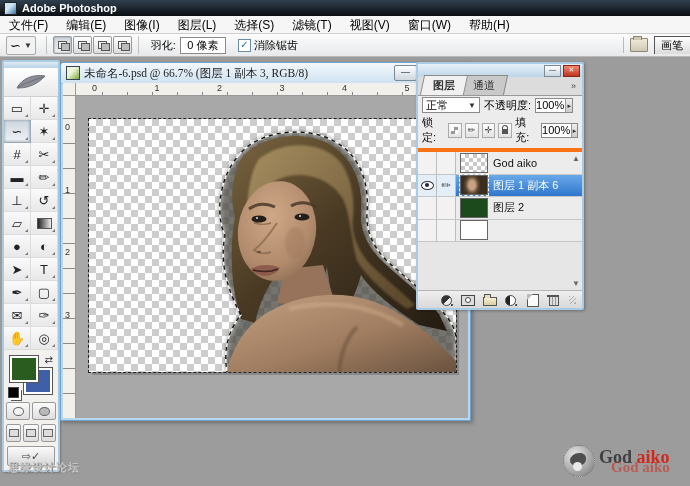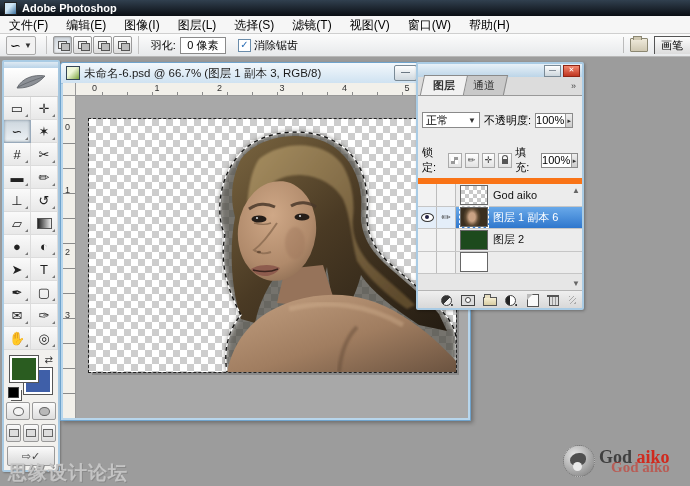--- a/index.html
+++ b/index.html
@@ -65,21 +65,21 @@
   .sbtn.sq{max-width:15px;}
   .sbtn.sq .r{width:8px;height:6px;border:1px solid #666;background:#ddd;}
   .ir{margin:2px 3px 4px 3px;height:18px;border:1px solid #9a9a9a;background:linear-gradient(#fbfbfb,#d8d8d8);
     display:flex;align-items:center;justify-content:center;font-size:11px;color:#444;border-radius:2px;}
   
   .docwin{position:absolute;left:60px;top:5px;width:411px;height:359px;background:#b8d6ec;
     border:1px solid #6fa3cc;border-radius:3px 3px 0 0;box-shadow:2px 2px 4px rgba(0,0,0,.3);box-sizing:border-box;}
   .doc-title{height:20px;display:flex;align-items:center;gap:4px;padding:0 3px 0 5px;
     background:linear-gradient(#f3f8fc,#cfe2f1);border-bottom:1px solid #9dc0dc;font-size:11.5px;color:#1c1c1c;border-radius:3px 3px 0 0;}
   .doc-ico{width:12px;height:12px;background:linear-gradient(135deg,#eef6d8 40%,#7ba43c);border:1px solid #345;}
-  .doc-title .t{white-space:nowrap;overflow:hidden;flex:1;}
+  .doc-title .t{white-space:nowrap;overflow:hidden;flex:1;font-family:Liberation Serif, serif;}
   .winbtns{display:flex;gap:2px;}
   .wb{width:21px;height:14px;border:1px solid #7a8a96;border-radius:2px;background:linear-gradient(#fefefe,#cfd8df);
     font-size:9px;line-height:12px;text-align:center;color:#234;}
   .wb.close{background:linear-gradient(#f28a76,#c23823);color:#fff;border-color:#8e2415;font-weight:bold;}
   .doc-body{position:absolute;left:2px;top:20px;right:2px;bottom:2px;background:#a8a8a8;}
   .ruler-corner{position:absolute;left:0;top:0;width:13px;height:13px;background:#f2f0ea;border-right:1px solid #999;border-bottom:1px solid #999;box-sizing:border-box;}
   .ruler-h{position:absolute;left:13px;top:0;right:0;height:13px;background:#f2f0ea;border-bottom:1px solid #999;box-sizing:border-box;overflow:hidden;
     background-image:repeating-linear-gradient(90deg,transparent 0,transparent 11.6px,#8a8a8a 11.6px,#8a8a8a 12.5px);background-position:2px 0;background-size:100% 4px;background-repeat:repeat-x;background-position-y:9px;}
   .ruler-v{position:absolute;left:0;top:13px;width:13px;bottom:0;background:#f2f0ea;border-right:1px solid #999;box-sizing:border-box;overflow:hidden;
     background-image:repeating-linear-gradient(0deg,transparent 0,transparent 11.6px,#8a8a8a 11.6px,#8a8a8a 12.5px);background-size:4px 100%;background-position-x:9px;}
@@ -97,27 +97,27 @@
     border:2px solid #a9cbe4;border-radius:2px;box-shadow:1px 1px 3px rgba(0,0,0,.3);box-sizing:border-box;display:flex;flex-direction:column;}
   .pal-head{height:13px;background:linear-gradient(#e8f1f8,#bcd5e8);display:flex;justify-content:flex-end;align-items:center;gap:2px;padding-right:2px;}
   .pb{width:15px;height:10px;border:1px solid #7a8a96;background:linear-gradient(#fff,#ccd6dd);font-size:7px;line-height:8px;text-align:center;color:#234;}
   .pb.close{background:linear-gradient(#f2876f,#bf3520);color:#fff;border-color:#8e2415;}
   .pal-tabs{height:18px;display:flex;align-items:flex-end;background:#dcdcdc;border-bottom:1px solid #999;padding-left:4px;position:relative;}
   .ptab{padding:2px 10px;font-size:11px;border:1px solid #8a8a8a;border-bottom:none;background:#c9c9c9;margin-right:-4px;
     transform:skewX(-12deg);color:#333;}
   .ptab span{display:inline-block;transform:skewX(12deg);}
   .ptab.active{background:#f1f1f1;position:relative;z-index:2;font-weight:bold;}
   .pal-more{position:absolute;right:6px;top:4px;font-size:9px;color:#444;}
-  .row-blend{display:flex;align-items:center;gap:4px;padding:16px 4px;font-size:11px;}
+  .row-blend{display:flex;align-items:center;gap:4px;padding:1px 4px;font-size:11px;}
   .blendsel{width:58px;height:16px;border:1px solid #8a8a8a;background:#fff;display:flex;align-items:center;justify-content:space-between;padding:0 3px;box-sizing:border-box;}
   .blendsel .car{font-size:8px;color:#333;}
   .valbox{width:38px;height:15px;border:1px solid #8a8a8a;background:#fff;display:flex;align-items:center;justify-content:flex-end;box-sizing:border-box;}
   .valbox .v{padding-right:1px;}
   .spin{width:9px;height:13px;background:linear-gradient(#eee,#ccc);border-left:1px solid #999;font-size:7px;line-height:13px;text-align:center;color:#333;}
-  .row-lock{display:flex;align-items:center;gap:3px;padding:1px 4px 3px 4px;font-size:11px;border-bottom:6px solid #f97316;}
+  .row-lock{display:flex;align-items:center;gap:3px;padding:1px 4px 3px 4px;font-size:11px;border-bottom:4px solid #f97316;}
   .lk{width:13px;height:13px;border:1px solid #aaa;background:linear-gradient(#fff,#e2e2e2);display:flex;align-items:center;justify-content:center;font-size:9px;color:#444;}
   .lk .chk{width:7px;height:7px;background:conic-gradient(#999 25%,#fff 0 50%,#999 0 75%,#fff 0);}
   .lk .pad{width:6px;height:5px;background:#555;position:relative;margin-top:3px;}
   .lk .pad:before{content:"";position:absolute;left:0px;top:-4px;width:4px;height:3px;border:1px solid #555;border-bottom:none;border-radius:3px 3px 0 0;}
   .layerlist{flex:1;background:#e6e6e6;overflow:hidden;position:relative;border-bottom:1px solid #b5b5b5;}
   .lrow{height:21.5px;display:flex;align-items:center;border-bottom:1px solid #c6c6c6;background:#ececec;font-size:11px;color:#111;}
   .lrow.sel{background:linear-gradient(#69a9e9,#2f77cd);color:#fff;}
   .cell{width:18px;align-self:stretch;border-right:1px solid #bdbdbd;display:flex;align-items:center;justify-content:center;background:#f2f2f2;}
   .lrow.sel .cell{background:#e4eef9;}
   .eye{width:11px;height:7px;border:1px solid #333;border-radius:50%;position:relative;background:#fff;}
@@ -145,21 +145,21 @@
   .fico.adjust:before{content:"";position:absolute;left:1px;top:1px;width:9px;height:9px;border:1px solid #444;border-radius:50%;background:linear-gradient(90deg,#222 50%,#fff 50%);}
   .fico.adjust:after{content:".";position:absolute;right:-1px;bottom:-3px;color:#333;font-weight:bold;}
   .fico.newlayer:before{content:"";position:absolute;left:1px;top:0;width:10px;height:11px;border:1px solid #555;background:#fafafa;}
   .fico.newlayer:after{content:"";position:absolute;left:1px;top:0;border:3px solid #bbb;border-right-color:transparent;border-bottom-color:transparent;}
   .fico.trash:before{content:"";position:absolute;left:2px;top:3px;width:8px;height:8px;border:1px solid #555;border-top:none;background:repeating-linear-gradient(90deg,#ddd 0 2px,#999 2px 3px);}
   .fico.trash:after{content:"";position:absolute;left:0;top:1px;width:12px;height:2px;background:#555;}
   .grip{margin-left:auto;width:8px;height:8px;background:repeating-linear-gradient(135deg,#aaa 0 1px,transparent 1px 3px);}
   
   .wm-left{position:absolute;left:8px;top:403px;color:#c4c4c4;display:flex;align-items:baseline;gap:8px;
     text-shadow:1px 1px 0 #8a8a8a;}
-  .wm-left .big{font-size:19px;font-weight:bold;letter-spacing:1px;}
+  .wm-left .big{font-size:11px;font-weight:bold;letter-spacing:1px;}
   .wm-left .small{font-size:11px;font-weight:bold;letter-spacing:1px;}
   .wm-right{position:absolute;left:563px;top:382px;width:120px;height:50px;}
   .wm-logo{position:absolute;left:0;top:6px;width:30px;height:30px;border-radius:50%;
     background:radial-gradient(circle at 35% 30%,#e6e6e6,#9a9a9a 70%,#787878);border:1px dotted #777;}
   .wm-logo:before{content:"";position:absolute;left:6px;top:7px;width:16px;height:13px;background:#4f4f4f;border-radius:60% 40% 55% 45%;}
   .wm-logo:after{content:"";position:absolute;left:9px;top:16px;width:9px;height:9px;background:#e9e9e9;border-radius:50%;}
   .sig{position:absolute;left:36px;top:8px;font-family:"Liberation Serif","DejaVu Serif",serif;font-weight:bold;font-size:18px;white-space:nowrap;}
   .sig .w{color:#404040;}
   .sig .r{color:#d02a1e;}
   .sig-echo{position:absolute;left:48px;top:20px;font-family:"Liberation Serif","DejaVu Serif",serif;font-weight:bold;

